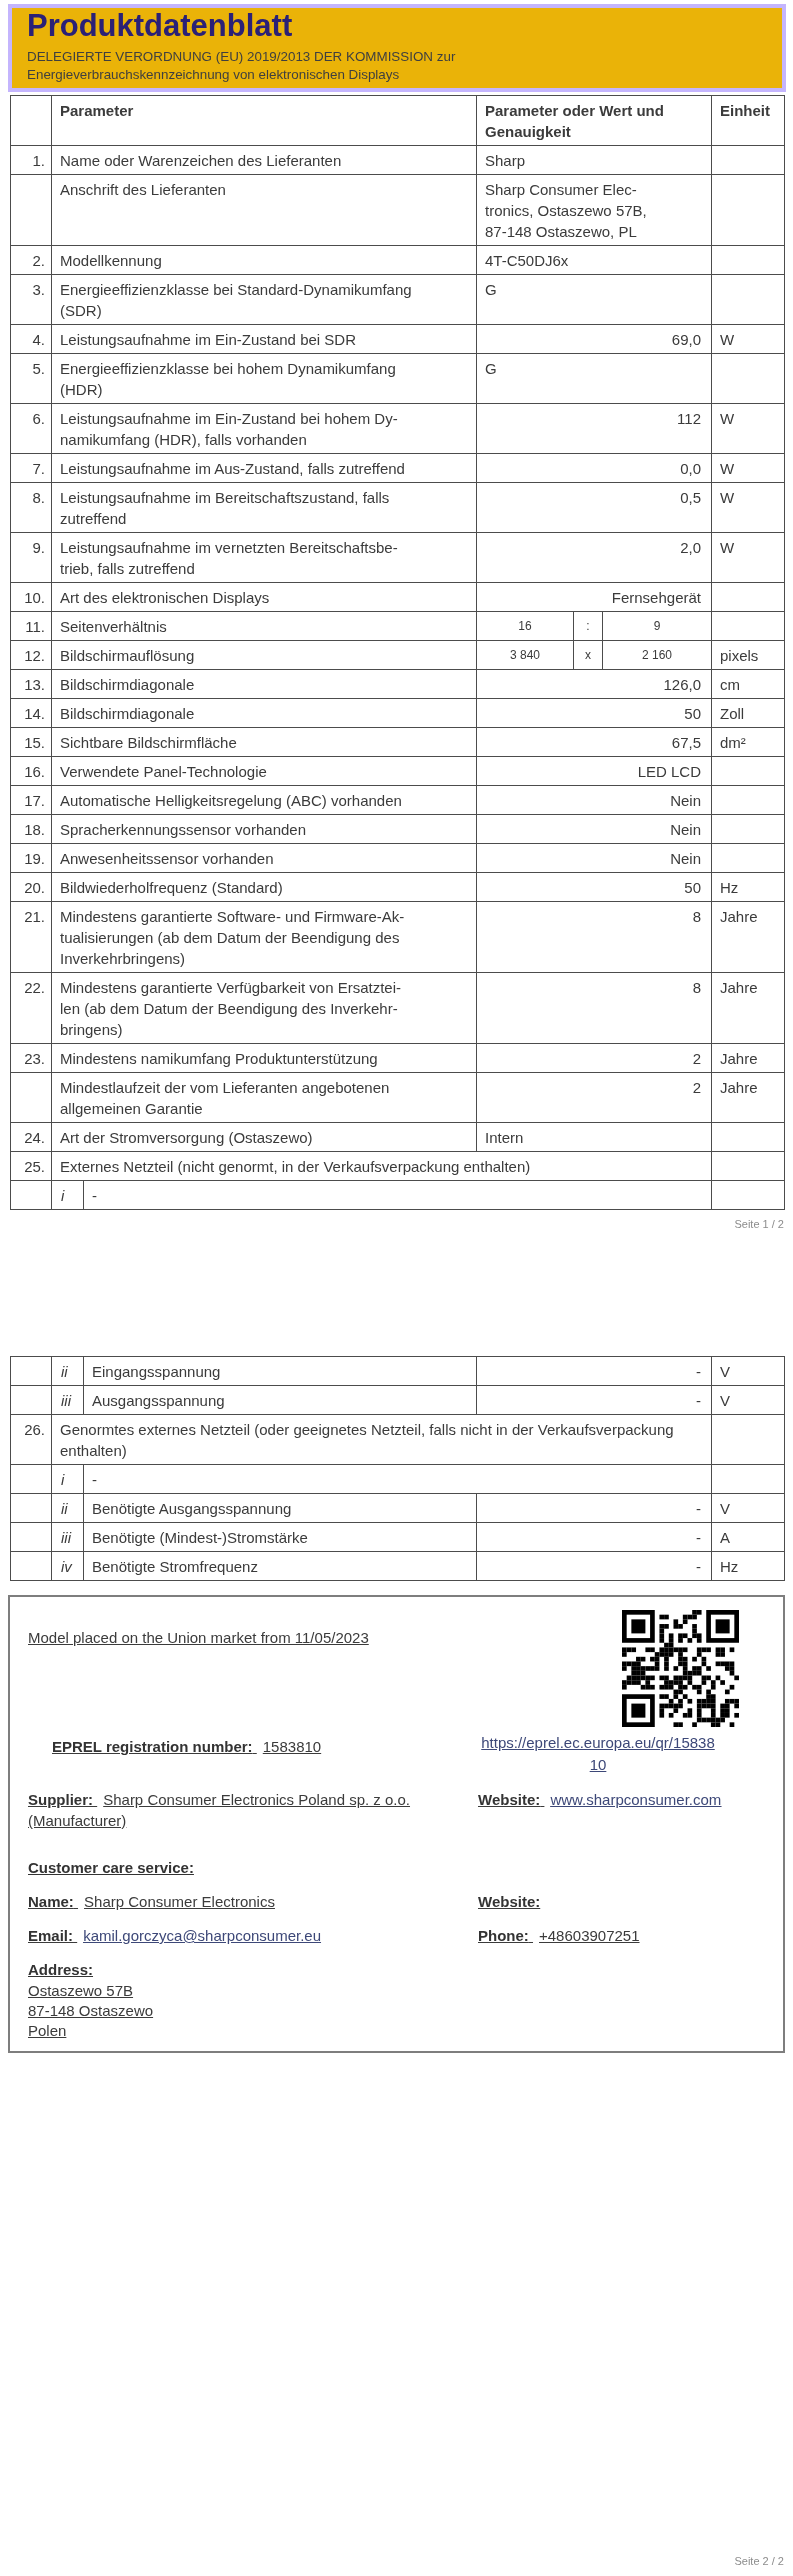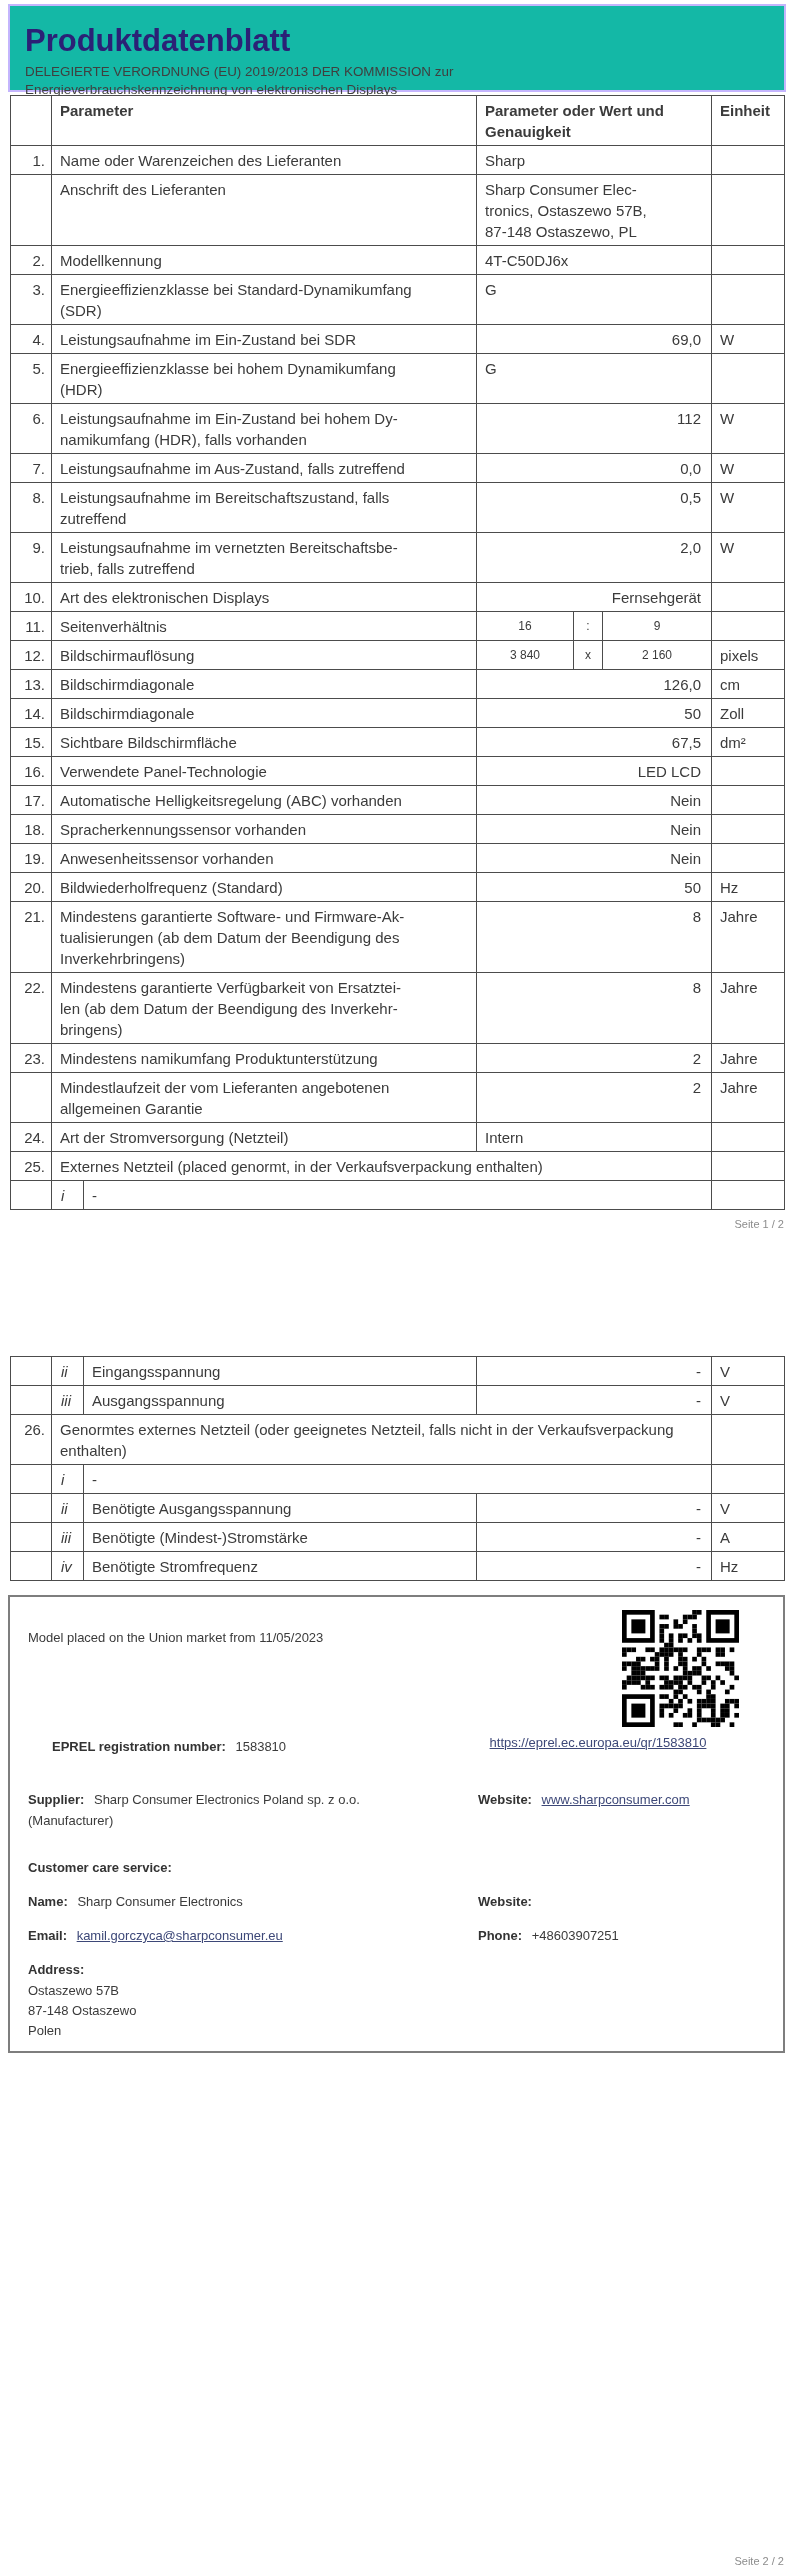--- a/index.html
+++ b/index.html
@@ -5,21 +5,21 @@
   * { margin:0; padding:0; box-sizing:border-box; }
   html,body { background:#ffffff; }
   body {
     width:794px; height:2576px; position:relative; overflow:hidden;
     font-family:"Liberation Sans","DejaVu Sans",sans-serif;
     color:#3b3b3b;
   }
   .abs { position:absolute; }
 
   
-  #title-box { top:4px; left:8px; width:778px; height:88px; border:2px solid #c4b5fd; padding:17px 15px; background:#14b8a6; }
+  #title-box { top:4px; left:8px; width:778px; height:88px; border:4px solid #c4b5fd; padding:0 15px; background:#eab308; }
   #doc-title { font-size:31px; font-weight:bold; color:#2b2176; line-height:36px; }
   #doc-subtitle { font-size:13.4px; line-height:18px; color:#3f3f3f; white-space:pre-line; margin-top:4px; }
 
   
   .dtable { border:1px solid #4c4c4c; background:#fff; width:775px; }
   .trow { display:flex; border-top:1px solid #4c4c4c; align-items:stretch; }
   .trow:first-child { border-top:none; }
   .cell { padding:3.5px 8px; font-size:15px; line-height:21px; white-space:pre-line; border-left:1px solid #4c4c4c; }
   .cell:first-child { border-left:none; }
   .c-num   { width:40px;  flex:none; text-align:right; padding-right:6px; }
@@ -34,21 +34,21 @@
   .vt { padding:3.5px 4px; line-height:21px; font-size:12px; text-align:center; }
   .vt1 { width:96px; }
   .vtsep { width:30px; border-left:1px solid #4c4c4c; border-right:1px solid #4c4c4c; }
   .vt2 { flex:1; }
   .hdr .cell { font-weight:bold; }
 
   .page-footer { font-size:11px; color:#8c8c8c; }
 
   
   #info-box { top:1595px; left:8px; width:777px; height:458px; border:2px solid #7e7e7e; background:#fff; }
-  .ib-row { position:absolute; font-size:13px; line-height:21px; }
+  .ib-row { position:absolute; font-size:15px; line-height:21px;text-decoration:underline; }
   .ib-label { font-weight:bold; color:#333333; }
   .ib-value { color:#3b3b3b; white-space:pre-line; }
   .link { color:#3d4878; text-decoration:underline; cursor:pointer; }
   #eprel-link { width:240px; word-break:break-all; line-height:22px; display:inline-block; }
   #qr { position:absolute; left:612px; top:13px; width:117px; height:117px; }
 </style>
 </head>
 <body>
 
 <div class="abs" id="title-box">
@@ -222,27 +222,27 @@
     </div>
     <div class="trow">
       <div class="cell c-num"></div>
       <div class="cell c-param">Mindestlaufzeit der vom Lieferanten angebotenen
 allgemeinen Garantie</div>
       <div class="cell c-value v-right">2</div>
       <div class="cell c-unit">Jahre</div>
     </div>
     <div class="trow">
       <div class="cell c-num">24.</div>
-      <div class="cell c-param">Art der Stromversorgung (Netzteil)</div>
+      <div class="cell c-param">Art der Stromversorgung (Ostaszewo)</div>
       <div class="cell c-value v-left">Intern</div>
       <div class="cell c-unit"></div>
     </div>
     <div class="trow">
       <div class="cell c-num">25.</div>
-      <div class="cell c-span">Externes Netzteil (placed genormt, in der Verkaufsverpackung enthalten)</div>
+      <div class="cell c-span">Externes Netzteil (nicht genormt, in der Verkaufsverpackung enthalten)</div>
       <div class="cell c-unit"></div>
     </div>
     <div class="trow">
       <div class="cell c-num"></div>
       <div class="cell c-roman">i</div>
       <div class="cell c-span">-</div>
       <div class="cell c-unit"></div>
     </div>
   </div>
 <div class="abs page-footer" style="top:1218px; right:10px;">Seite 1 / 2</div>

